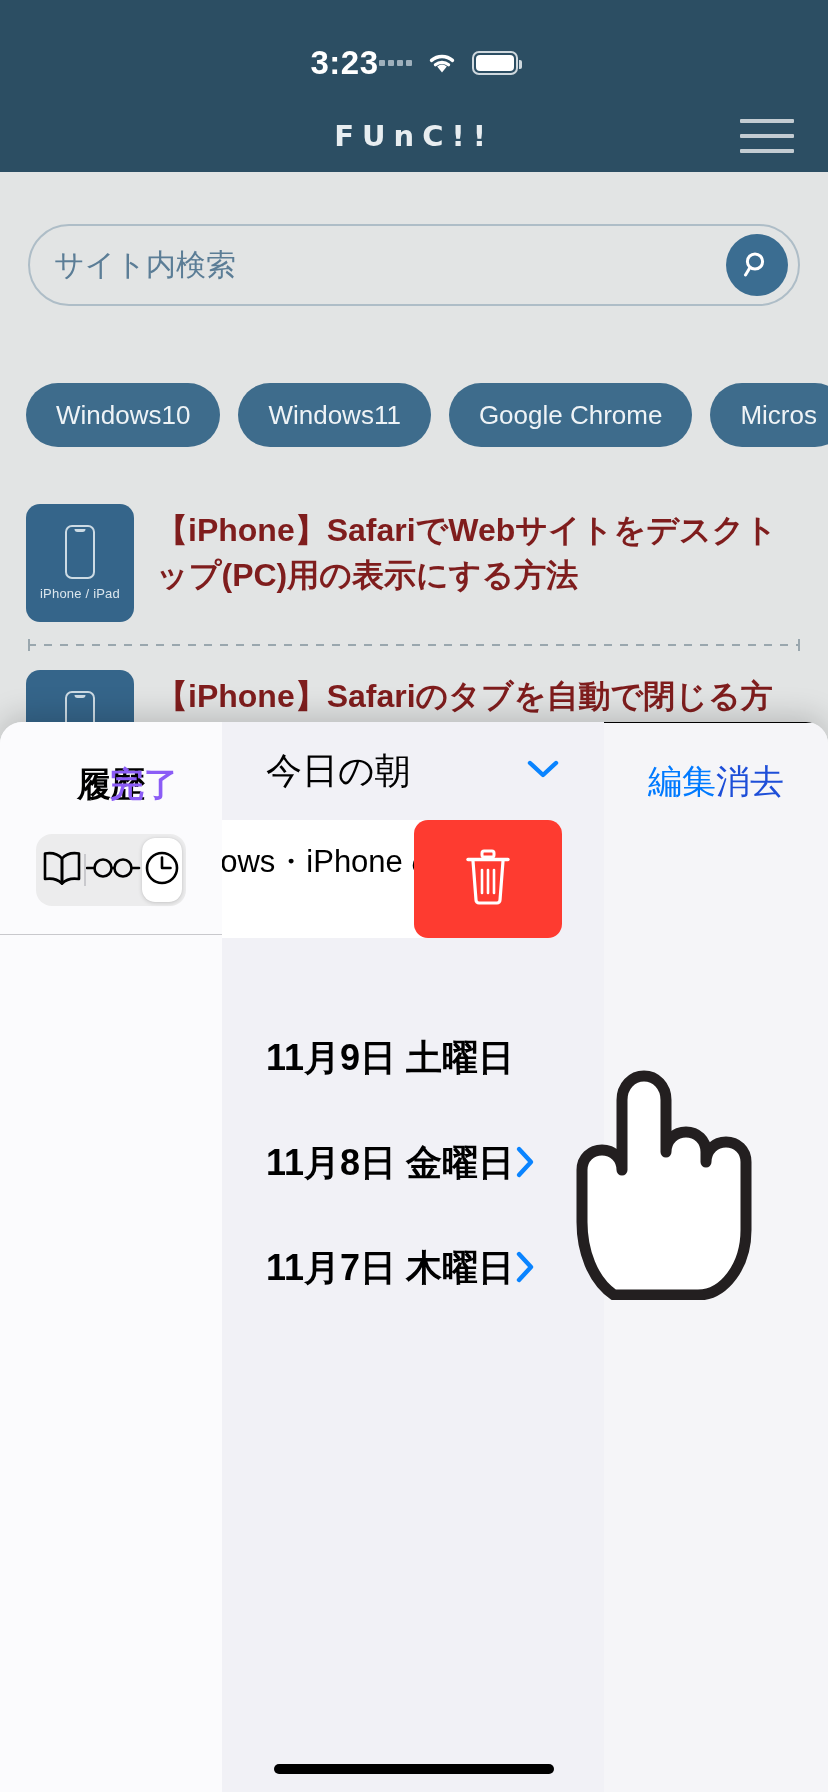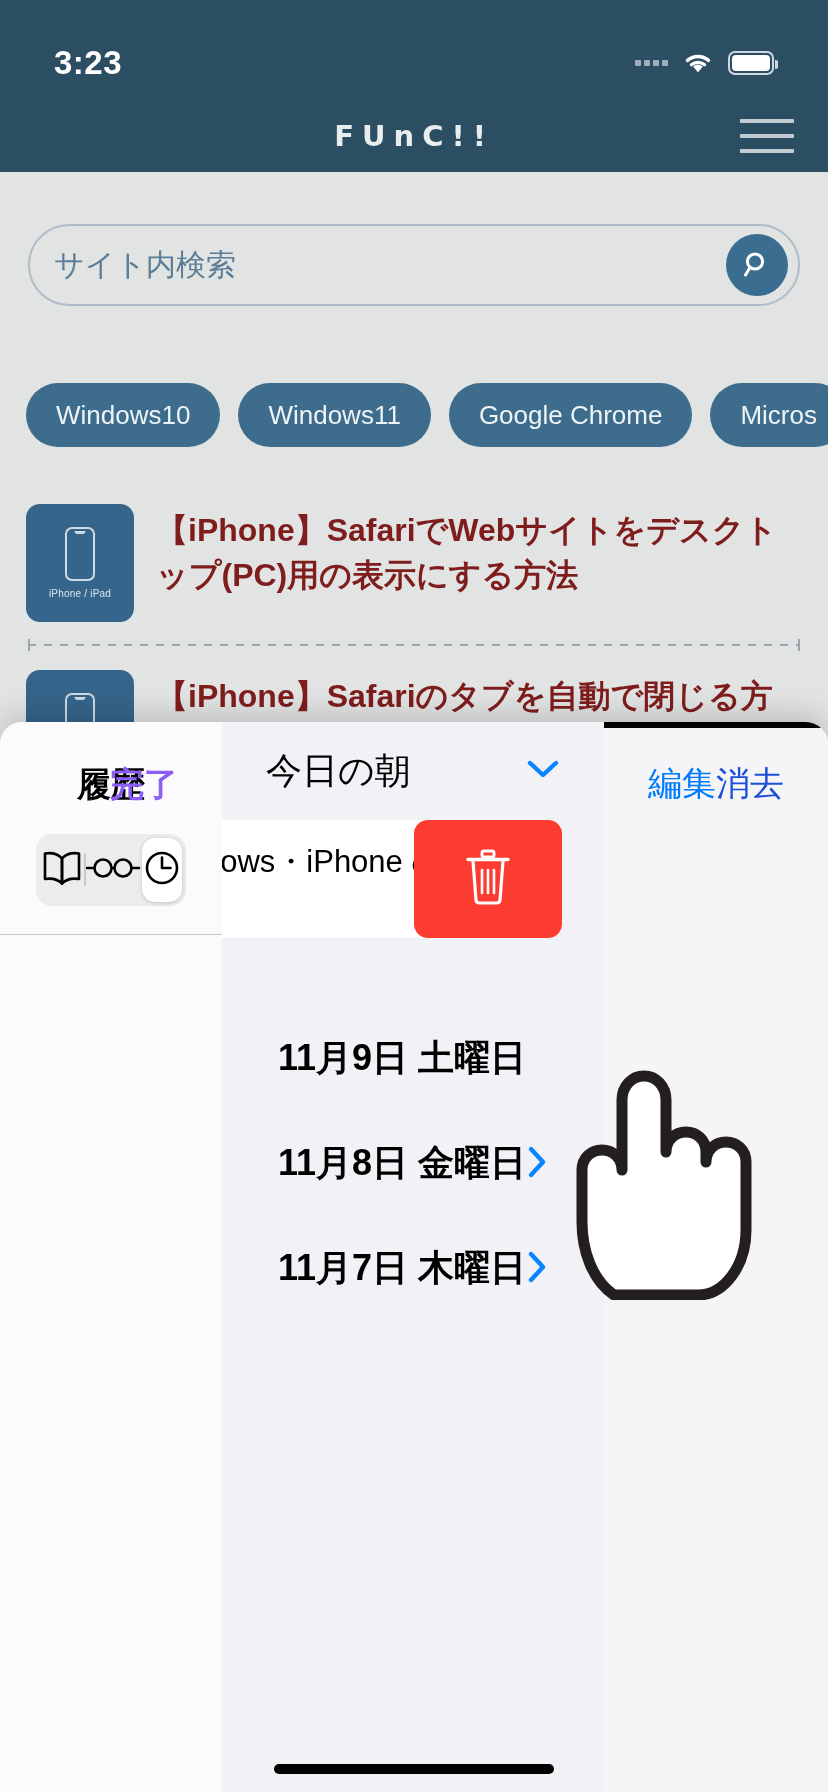--- a/index.html
+++ b/index.html
@@ -19,21 +19,21 @@
   
   .page-behind {
     position:absolute; inset:0;
     background:#e2e4e4;
   }
 
   
   .statusbar {
     position:absolute; top:0; left:0; right:0; height:100px;
     background:#2c4e63;
-    display:flex; align-items:center; justify-content:space-between;
+    display:flex; align-items:center; justify-content:center;
     padding: 26px 54px 0 54px;
   }
   .status-time {
     color:#ffffff; font-size:33px; font-weight:600; letter-spacing:0.5px;
   }
   .status-right { display:flex; align-items:center; gap:14px; }
   .sig-dots { display:flex; align-items:flex-end; gap:3px; }
   .sig-dots i { display:block; width:6px; height:6px; background:#9fb0bc; border-radius:1px; }
   .wifi-ico { width:32px; height:24px; position:relative; }
   .wifi-ico svg { display:block; }
@@ -98,21 +98,21 @@
     flex:0 0 auto; width:108px; height:118px; border-radius:14px; background:#35658a;
     display:flex; flex-direction:column; align-items:center; justify-content:center; gap:7px;
   }
   .thumb .phone {
     width:30px; height:54px; border:2.5px solid #cddbe4; border-radius:7px; position:relative;
   }
   .thumb .phone::before {
     content:""; position:absolute; top:2px; left:50%; transform:translateX(-50%);
     width:11px; height:3px; background:#cddbe4; border-radius:0 0 3px 3px;
   }
-  .thumb span { color:#dbe6ed; font-size:10px; letter-spacing:.2px; }
+  .thumb span { color:#dbe6ed; font-size:13px; letter-spacing:.2px; }
   .art-title {
     color:#7f1d1d; font-size:32px; line-height:1.42; font-weight:600;
     padding-top:4px;
   }
   .dotted-div {
     height:2px; margin:22px 2px 18px 2px;
     background-image: linear-gradient(to right, #9aa7ae 0 8px, transparent 8px 16px);
     background-size:16px 2px; background-repeat:repeat-x;
     position:relative;
   }
@@ -175,27 +175,27 @@
   }
   .hist-title { font-size:31px; color:#000; white-space:nowrap; }
   .hist-url { font-size:24px; color:#7c7c82; margin-top:6px; }
   .del-btn {
     position:absolute; right:42px; top:0; width:148px; height:118px;
     background:#fe3b30; border-radius:14px;
     display:flex; align-items:center; justify-content:center;
   }
 
   .date-row {
-    height:105px; display:flex; align-items:center; justify-content:center;
+    height:105px; display:flex; align-items:center; justify-content:flex-start;
     padding: 0 44px;
   }
   .date-label { font-size:36px; font-weight:700; color:#000; }
 
   .sheet-foot {
-    height:118px; background:#f5f5f8; border-top:6px solid #000000;
+    height:118px; background:#f5f5f8; border-top:1px solid #000000;
     display:flex; align-items:center; justify-content:space-between;
     padding: 0 44px;
   }
   .foot-edit { color:#007aff; font-size:34px; }
   .foot-clear { color:#1d4ed8; font-size:34px; }
 
   .home-ind {
     position:absolute; bottom:18px; left:50%; transform:translateX(-50%);
     width:280px; height:10px; border-radius:6px; background:#000;
   }

